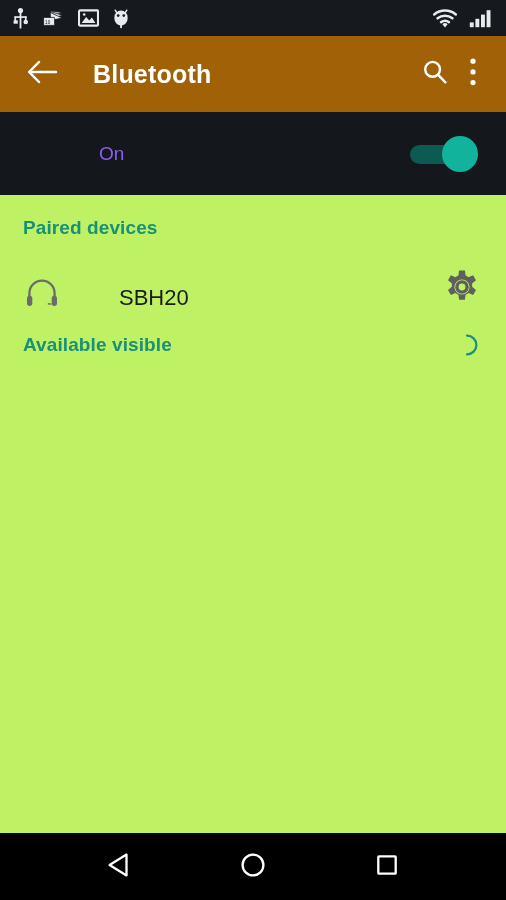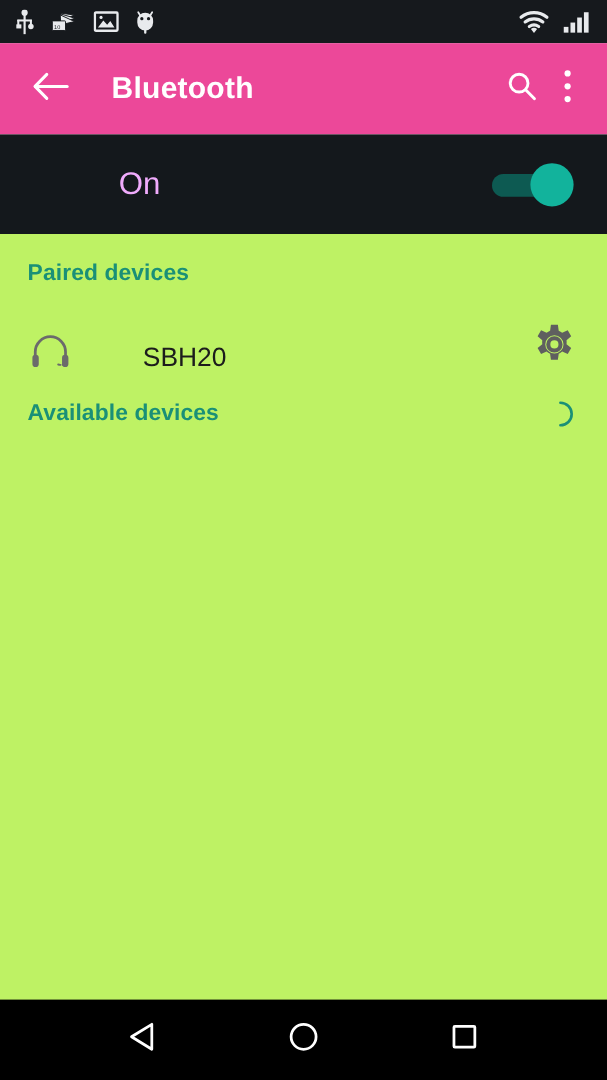--- a/index.html
+++ b/index.html
@@ -44,21 +44,21 @@
     display: block;
     line-height: 0;
   }
 
   
   #app-bar {
     position: absolute;
     top: 36px; left: 0;
     width: 506px;
     height: 76px;
-    background: #ec4899;
+    background: #a16207;
     display: flex;
     align-items: center;
     box-sizing: border-box;
     padding: 0 16px 0 24px;
   }
   #back-button {
     width: 36px; height: 36px;
     display: flex;
     align-items: center;
     justify-content: center;
@@ -91,22 +91,22 @@
     width: 506px;
     height: 83px;
     background: #14181c;
     display: flex;
     align-items: center;
     box-sizing: border-box;
     padding: 0 28px 0 99px;
     cursor: pointer;
   }
   #toggle-state-label {
-    color: #f0abfc;
-    font-size: 26px;
+    color: #8b5cf6;
+    font-size: 19px;
     flex: 1;
   }
   #bt-switch {
     position: relative;
     width: 68px;
     height: 36px;
     flex-shrink: 0;
   }
   #switch-track {
     position: absolute;
@@ -387,21 +387,21 @@
               a11.8 11.8 0 0 1 0 3.3 l3.9 3.2 l-2.9 5.0 l-4.6 -2.0 a11.8 11.8 0 0 1 -2.9 1.7 l-0.7 5.0 h-5.8
               l-0.7 -5.0 a11.8 11.8 0 0 1 -2.9 -1.7 l-4.6 2.0 l-2.9 -5.0 l3.9 -3.2 a11.8 11.8 0 0 1 0 -3.3
               l-3.9 -3.2 l2.9 -5.0 l4.6 2.0 a11.8 11.8 0 0 1 2.9 -1.7 Z
               M19 11.4 a7.6 7.6 0 1 0 0 15.2 a7.6 7.6 0 1 0 0 -15.2 Z"></path>
           </svg>
         </span>
       </div>
     </div>
 
     <div id="available-header-row">
-      <div id="available-header" class="section-header">Available devices</div>
+      <div id="available-header" class="section-header">Available visible</div>
       <div id="scan-spinner">
         <svg width="24" height="24" viewBox="0 0 24 24">
           <path d="M12 2.6 A9.4 9.4 0 0 1 12 21.4" fill="none" stroke="#1a9077" stroke-width="2.2" stroke-linecap="round"></path>
         </svg>
       </div>
     </div>
 
 
   </div>
 

